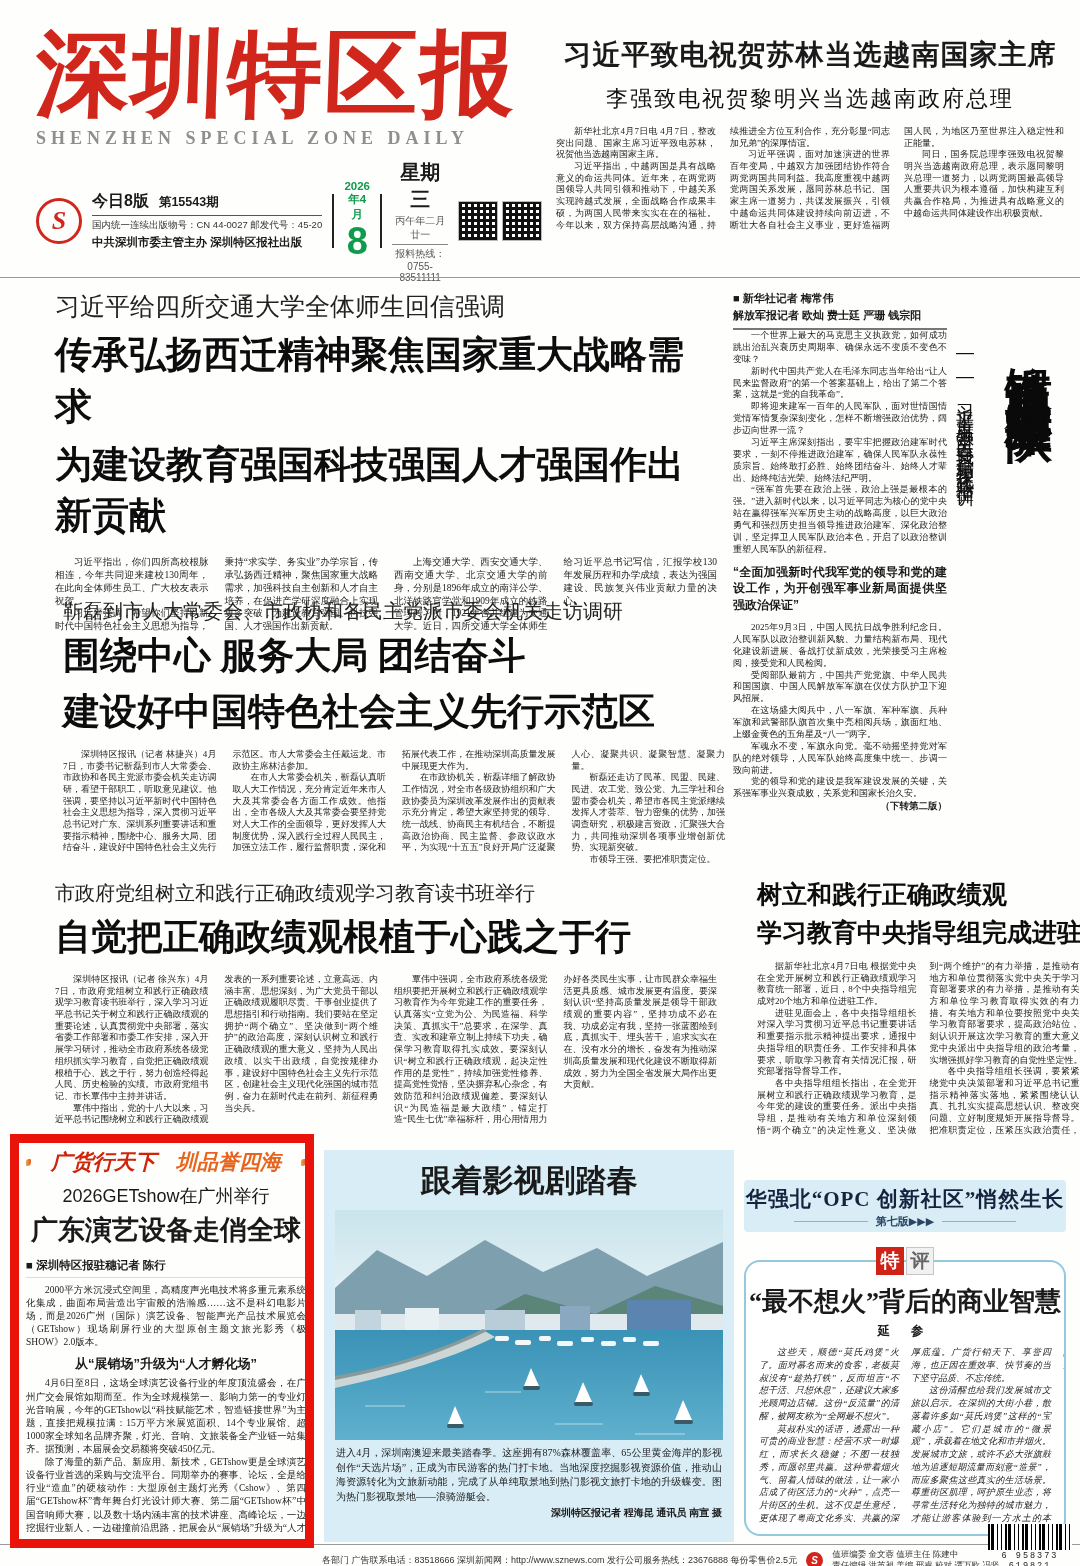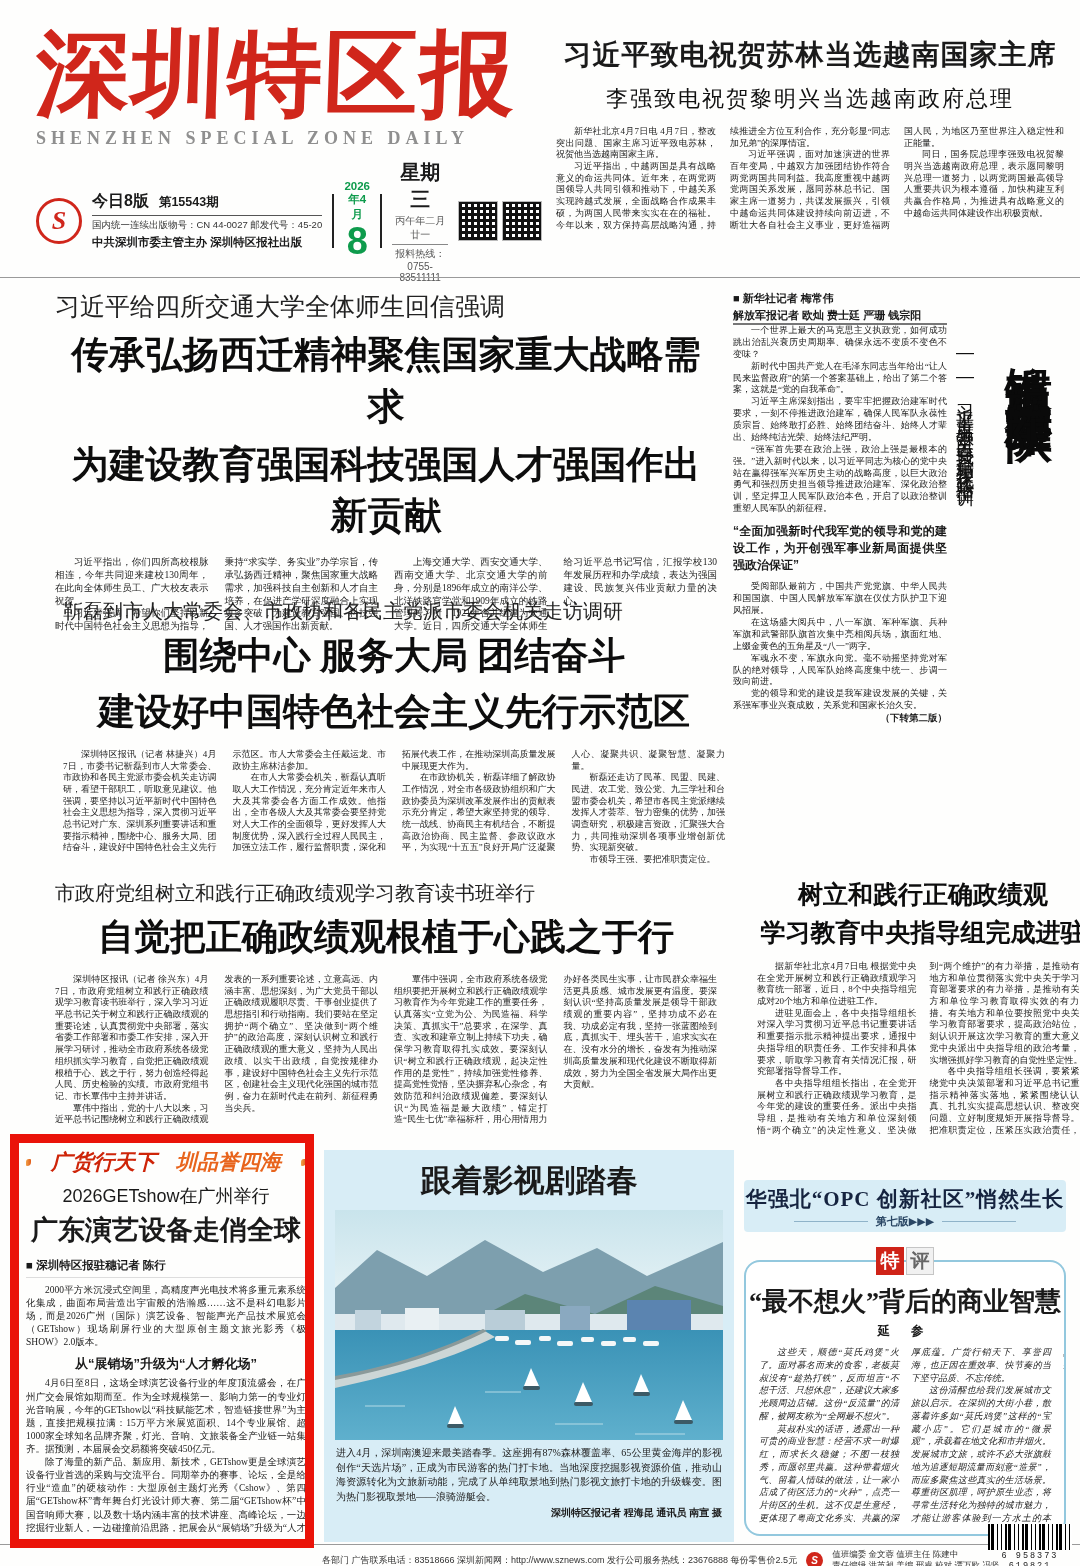--- a/index.html
+++ b/index.html
@@ -41,21 +41,21 @@
           repeating-linear-gradient(90deg,#111 0 3px,#fff 3px 6px); }
   
   .tr-article { position:absolute; left:556px; top:36px; width:508px; }
   .tr-h1 { font-size:28px; font-weight:900; text-align:center; letter-spacing:1px; }
   .tr-h2 { font-size:22px; font-weight:400; text-align:center; margin-top:10px; letter-spacing:2px; color:#111; }
   .tr-body { margin-top:12px; height:132px; overflow:hidden; columns:3; column-gap:14px;
              font-size:9px; line-height:1.3; text-align:justify; color:#222; }
   .h-rule { position:absolute; left:0; top:277px; width:1080px; height:1px; background:#9a9a9a; }
   
   .kicker { text-align:left; font-family:"Liberation Sans","DejaVu Sans",sans-serif; color:#222; }
-  .bighead { text-align:center; font-weight:900; color:#0d0d0d; }
+  .bighead { text-align:left; font-weight:900; color:#0d0d0d; }
   .body { text-align:justify; color:#222; overflow:hidden; }
   .body p { text-indent:2em; }
   
   .lead { position:absolute; left:55px; top:290px; width:662px; }
   .lead .kicker { font-size:25px; }
   .lead .bighead { font-size:37px; line-height:1.4; margin-top:6px; }
   .lead .body { margin-top:14px; height:122px; columns:4; column-gap:16px;
                 font-size:9.5px; line-height:1.35; }
   
   .city { position:absolute; left:63px; top:598px; width:662px; }
@@ -65,21 +65,21 @@
                 font-size:9px; line-height:1.3; }
   
   .gov { position:absolute; left:55px; top:880px; width:662px; }
   .gov .kicker { font-size:20px; }
   .gov .bighead { font-size:36px; margin-top:6px; }
   .gov .body { margin-top:12px; height:162px; columns:4; column-gap:16px;
                font-size:9px; line-height:1.3; }
   
   .mil { position:absolute; left:733px; top:290px; width:332px; height:582px; }
   .mil-byline { width:214px; font-family:"Liberation Sans","DejaVu Sans",sans-serif;
-                font-size:11px; font-weight:800; border-bottom:2px solid #777; }
+                font-size:11px; font-weight:800; border-bottom:2px solid #777; padding-bottom:5px; }
   .mil-byline div { line-height:1.5; }
   .mil-body { width:214px; margin-top:0; height:508px; overflow:hidden;
               font-size:9px; line-height:1.32; text-align:justify; }
   .mil-body p { text-indent:2em; }
   .mil-quote { font-family:"Liberation Sans","DejaVu Sans",sans-serif; font-weight:800;
                font-size:12px; line-height:1.4; margin:8px 0; text-indent:0 !important; }
   .mil-turn { text-align:right; font-weight:800; font-size:9.5px;
               font-family:"Liberation Sans","DejaVu Sans",sans-serif; }
   .mil-sub { position:absolute; right:88px; top:52px; writing-mode:vertical-rl;
              text-orientation:upright; font-size:18px; letter-spacing:4px; height:540px;
@@ -242,25 +242,27 @@
 
   <div class="mil">
     <div class="mil-byline">
       <div>■ 新华社记者 梅常伟</div>
       <div>解放军报记者 欧灿 费士廷 严珊 钱宗阳</div>
     </div>
     <div class="mil-body">
       <div>
           <p>一个世界上最大的马克思主义执政党，如何成功跳出治乱兴衰历史周期率、确保永远不变质不变色不变味？</p>
           <p>新时代中国共产党人在毛泽东同志当年给出“让人民来监督政府”的第一个答案基础上，给出了第二个答案，这就是“党的自我革命”。</p>
+          <p>即将迎来建军一百年的人民军队，面对世情国情党情军情复杂深刻变化，怎样不断增强政治优势，阔步迈向世界一流？</p>
           <p>习近平主席深刻指出，要牢牢把握政治建军时代要求，一刻不停推进政治建军，确保人民军队永葆性质宗旨、始终敢打必胜、始终团结奋斗、始终人才辈出、始终纯洁光荣、始终法纪严明。</p>
           <p>“强军首先要在政治上强，政治上强是最根本的强。”进入新时代以来，以习近平同志为核心的党中央站在赢得强军兴军历史主动的战略高度，以巨大政治勇气和强烈历史担当领导推进政治建军、深化政治整训，坚定捍卫人民军队政治本色，开启了以政治整训重塑人民军队的新征程。</p>
         </div>
       <div class="mil-quote">“全面加强新时代我军党的领导和党的建设工作，为开创强军事业新局面提供坚强政治保证”</div>
       <div>
+          <p>2025年9月3日，中国人民抗日战争胜利纪念日。人民军队以政治整训新风貌、力量结构新布局、现代化建设新进展、备战打仗新成效，光荣接受习主席检阅，接受党和人民检阅。</p>
           <p>受阅部队最前方，中国共产党党旗、中华人民共和国国旗、中国人民解放军军旗在仪仗方队护卫下迎风招展。</p>
           <p>在这场盛大阅兵中，八一军旗、军种军旗、兵种军旗和武警部队旗首次集中亮相阅兵场，旗面红地、上缀金黄色的五角星及“八一”两字。</p>
           <p>军魂永不变，军旗永向党。毫不动摇坚持党对军队的绝对领导，人民军队始终高度集中统一、步调一致向前进。</p>
           <p>党的领导和党的建设是我军建设发展的关键，关系强军事业兴衰成败，关系党和国家长治久安。</p>
         </div>
       <div class="mil-turn">（下转第二版）</div>
     </div>
     <div class="mil-sub">——习近平主席引领全军以自我革命精神深化政治整训</div>
     <div class="mil-head">锻造更加坚强的英雄军队</div>
   </div>

